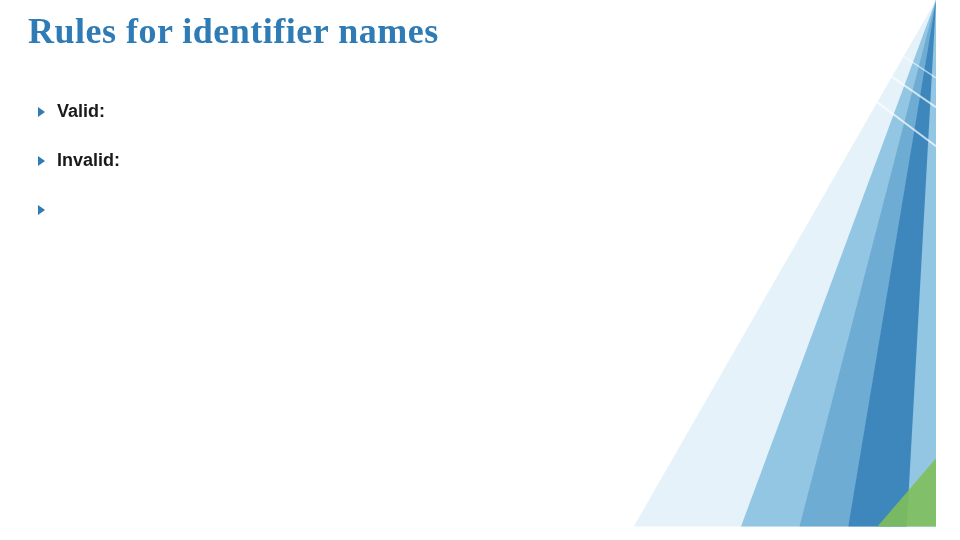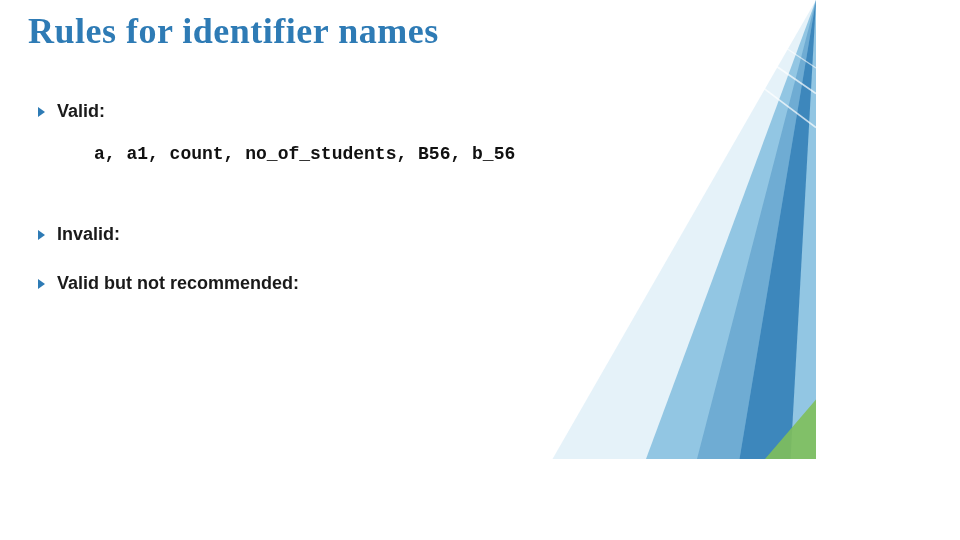--- a/index.html
+++ b/index.html
@@ -6,21 +6,21 @@
     margin: 0;
     padding: 0;
     width: 960px;
     height: 540px;
     overflow: hidden;
     background: #ffffff;
     font-family: "Segoe UI", "Trebuchet MS", Arial, sans-serif;
   }
   .slide {
     position: relative;
-    width: 816px;
+    width: 936px;
     height: 540px;
     box-sizing: border-box;
   }
   .deco {
     position: absolute;
     inset: 0;
     pointer-events: none;
   }
   .title {
     position: absolute;
@@ -97,30 +97,28 @@
   </svg>
 
   <div class="title">Rules for identifier names</div>
 
   <div class="content">
 
     <div class="bullet-row">
       <span class="bullet-icon"></span>
       <span>Valid:</span>
     </div>
-    <div class="code">a, a1, count, no_of_students, B56, b_56</div>
 
     <div class="gap"></div>
 
     <div class="bullet-row">
       <span class="bullet-icon"></span>
       <span>Invalid:</span>
     </div>
 
     <div class="gap"></div>
 
     <div class="bullet-row">
       <span class="bullet-icon"></span>
-      <span>Valid but not recommended:</span>
     </div>
 
   </div>
 </div>
 
 </body></html>

